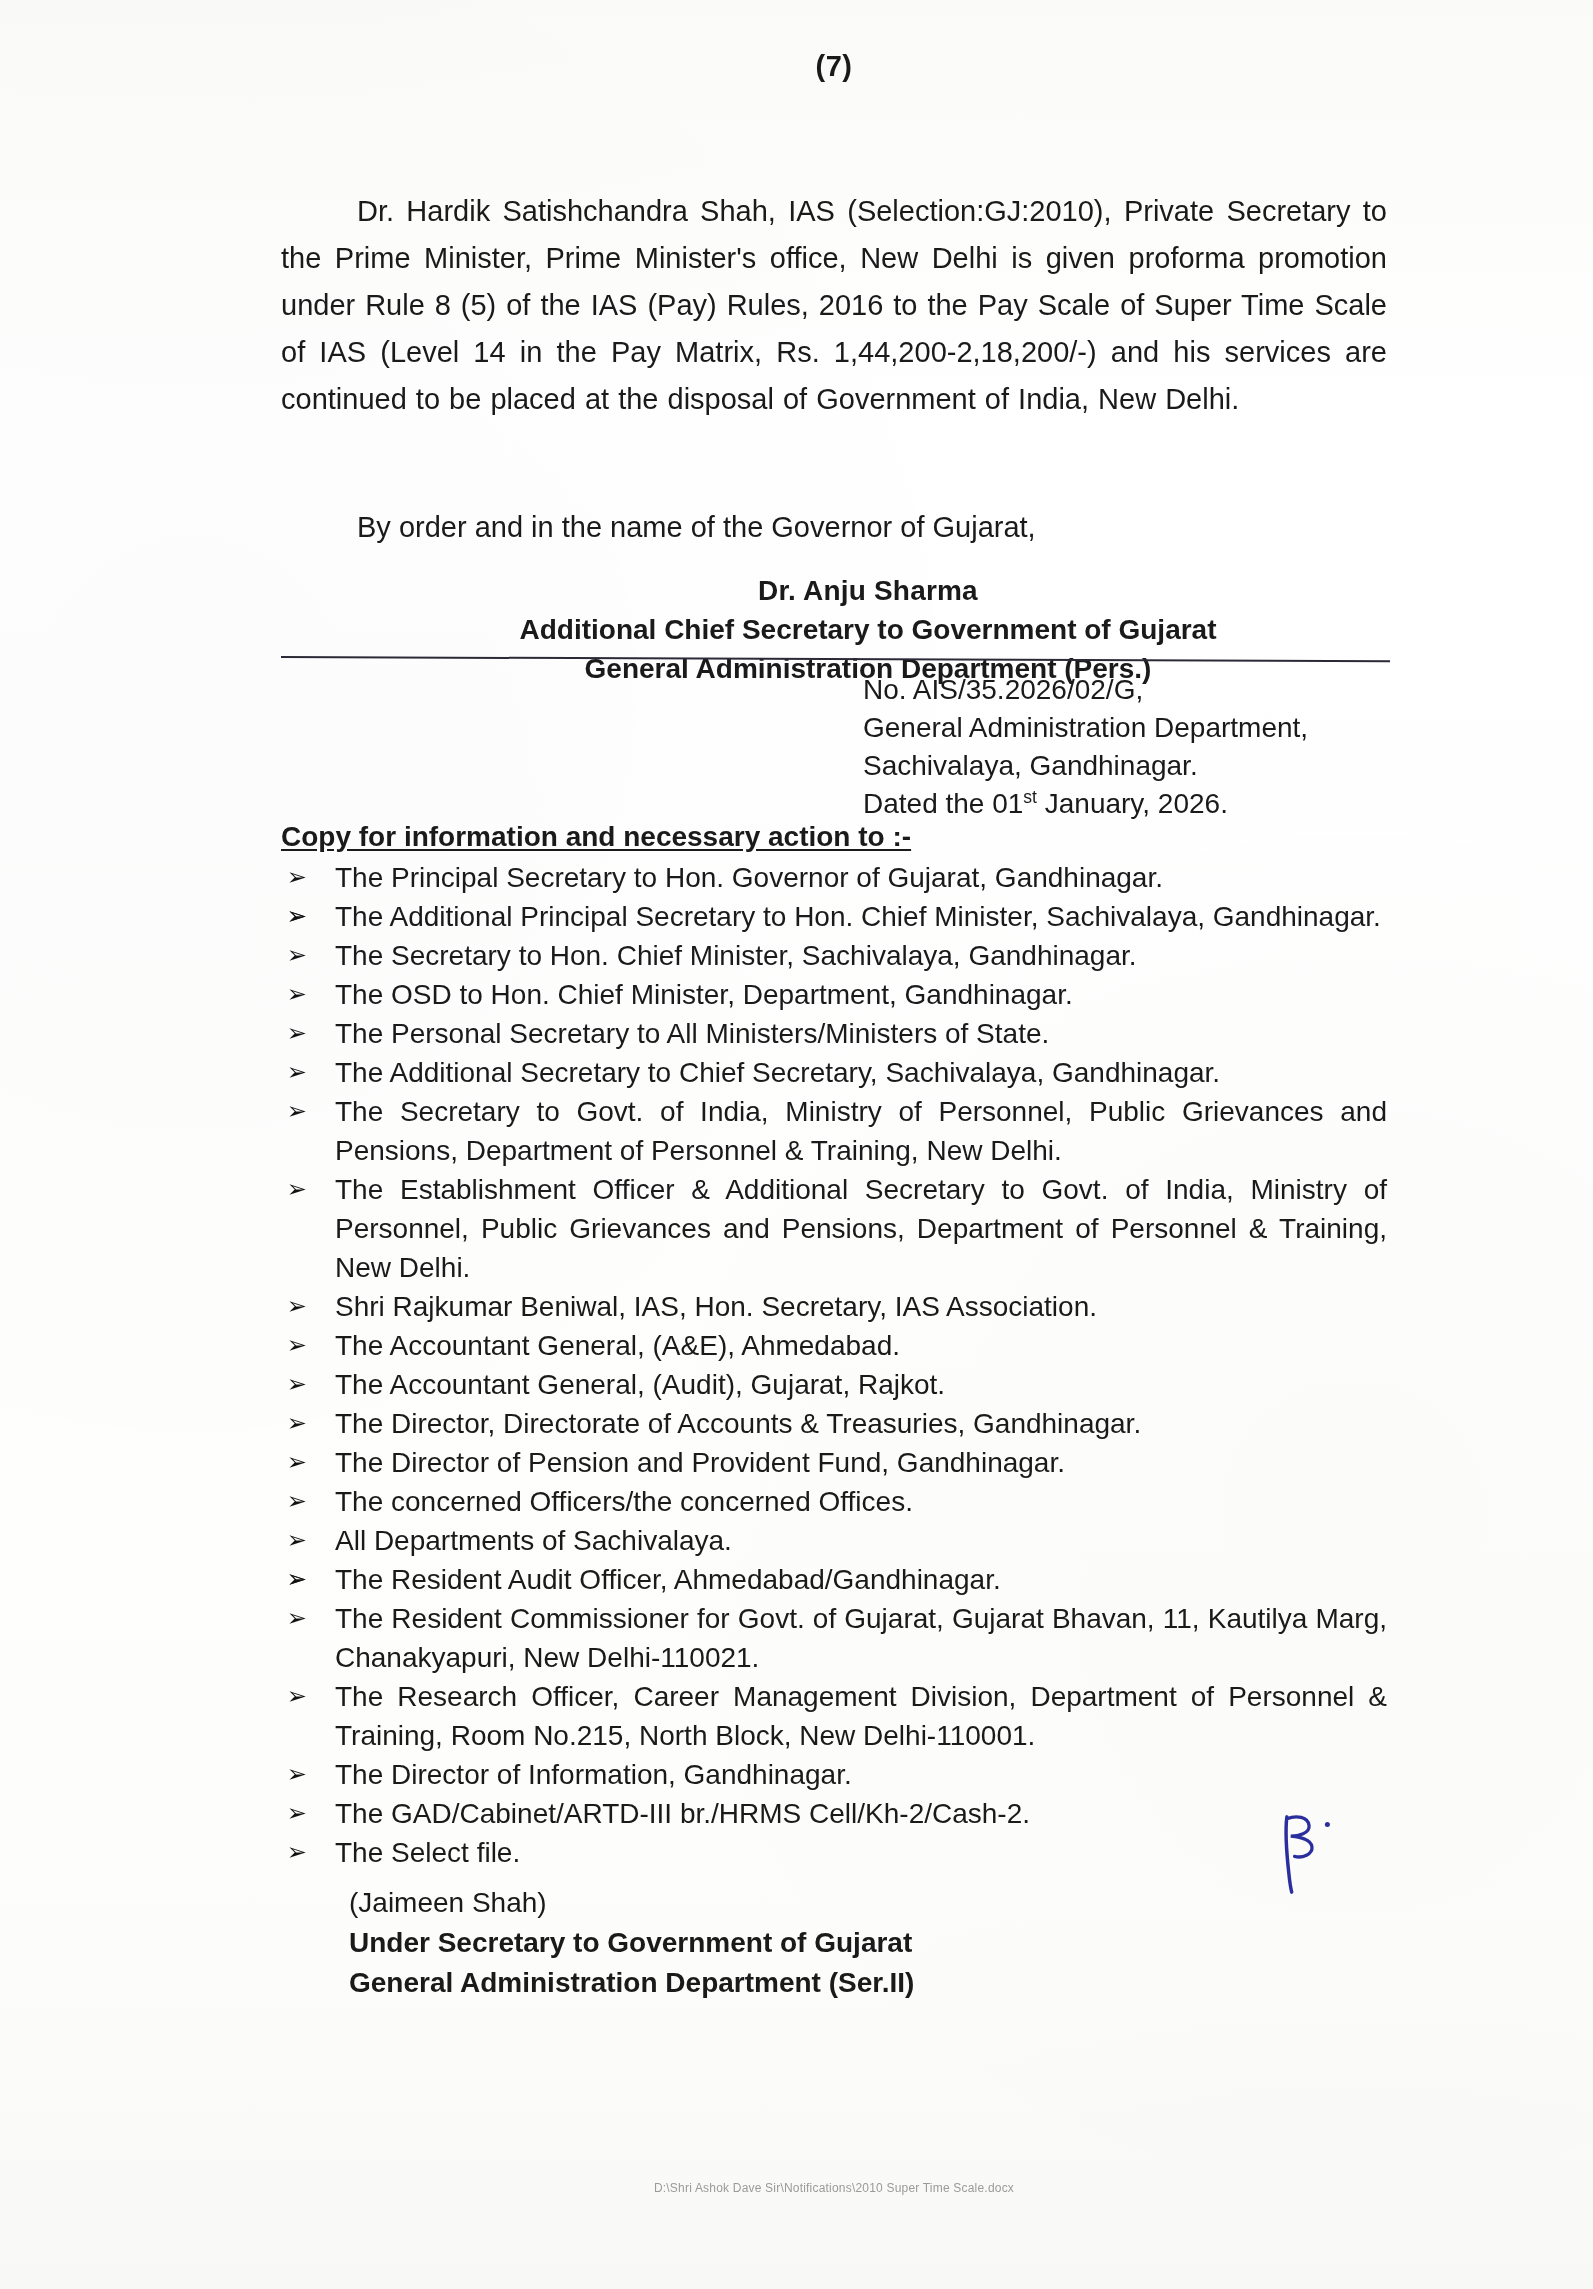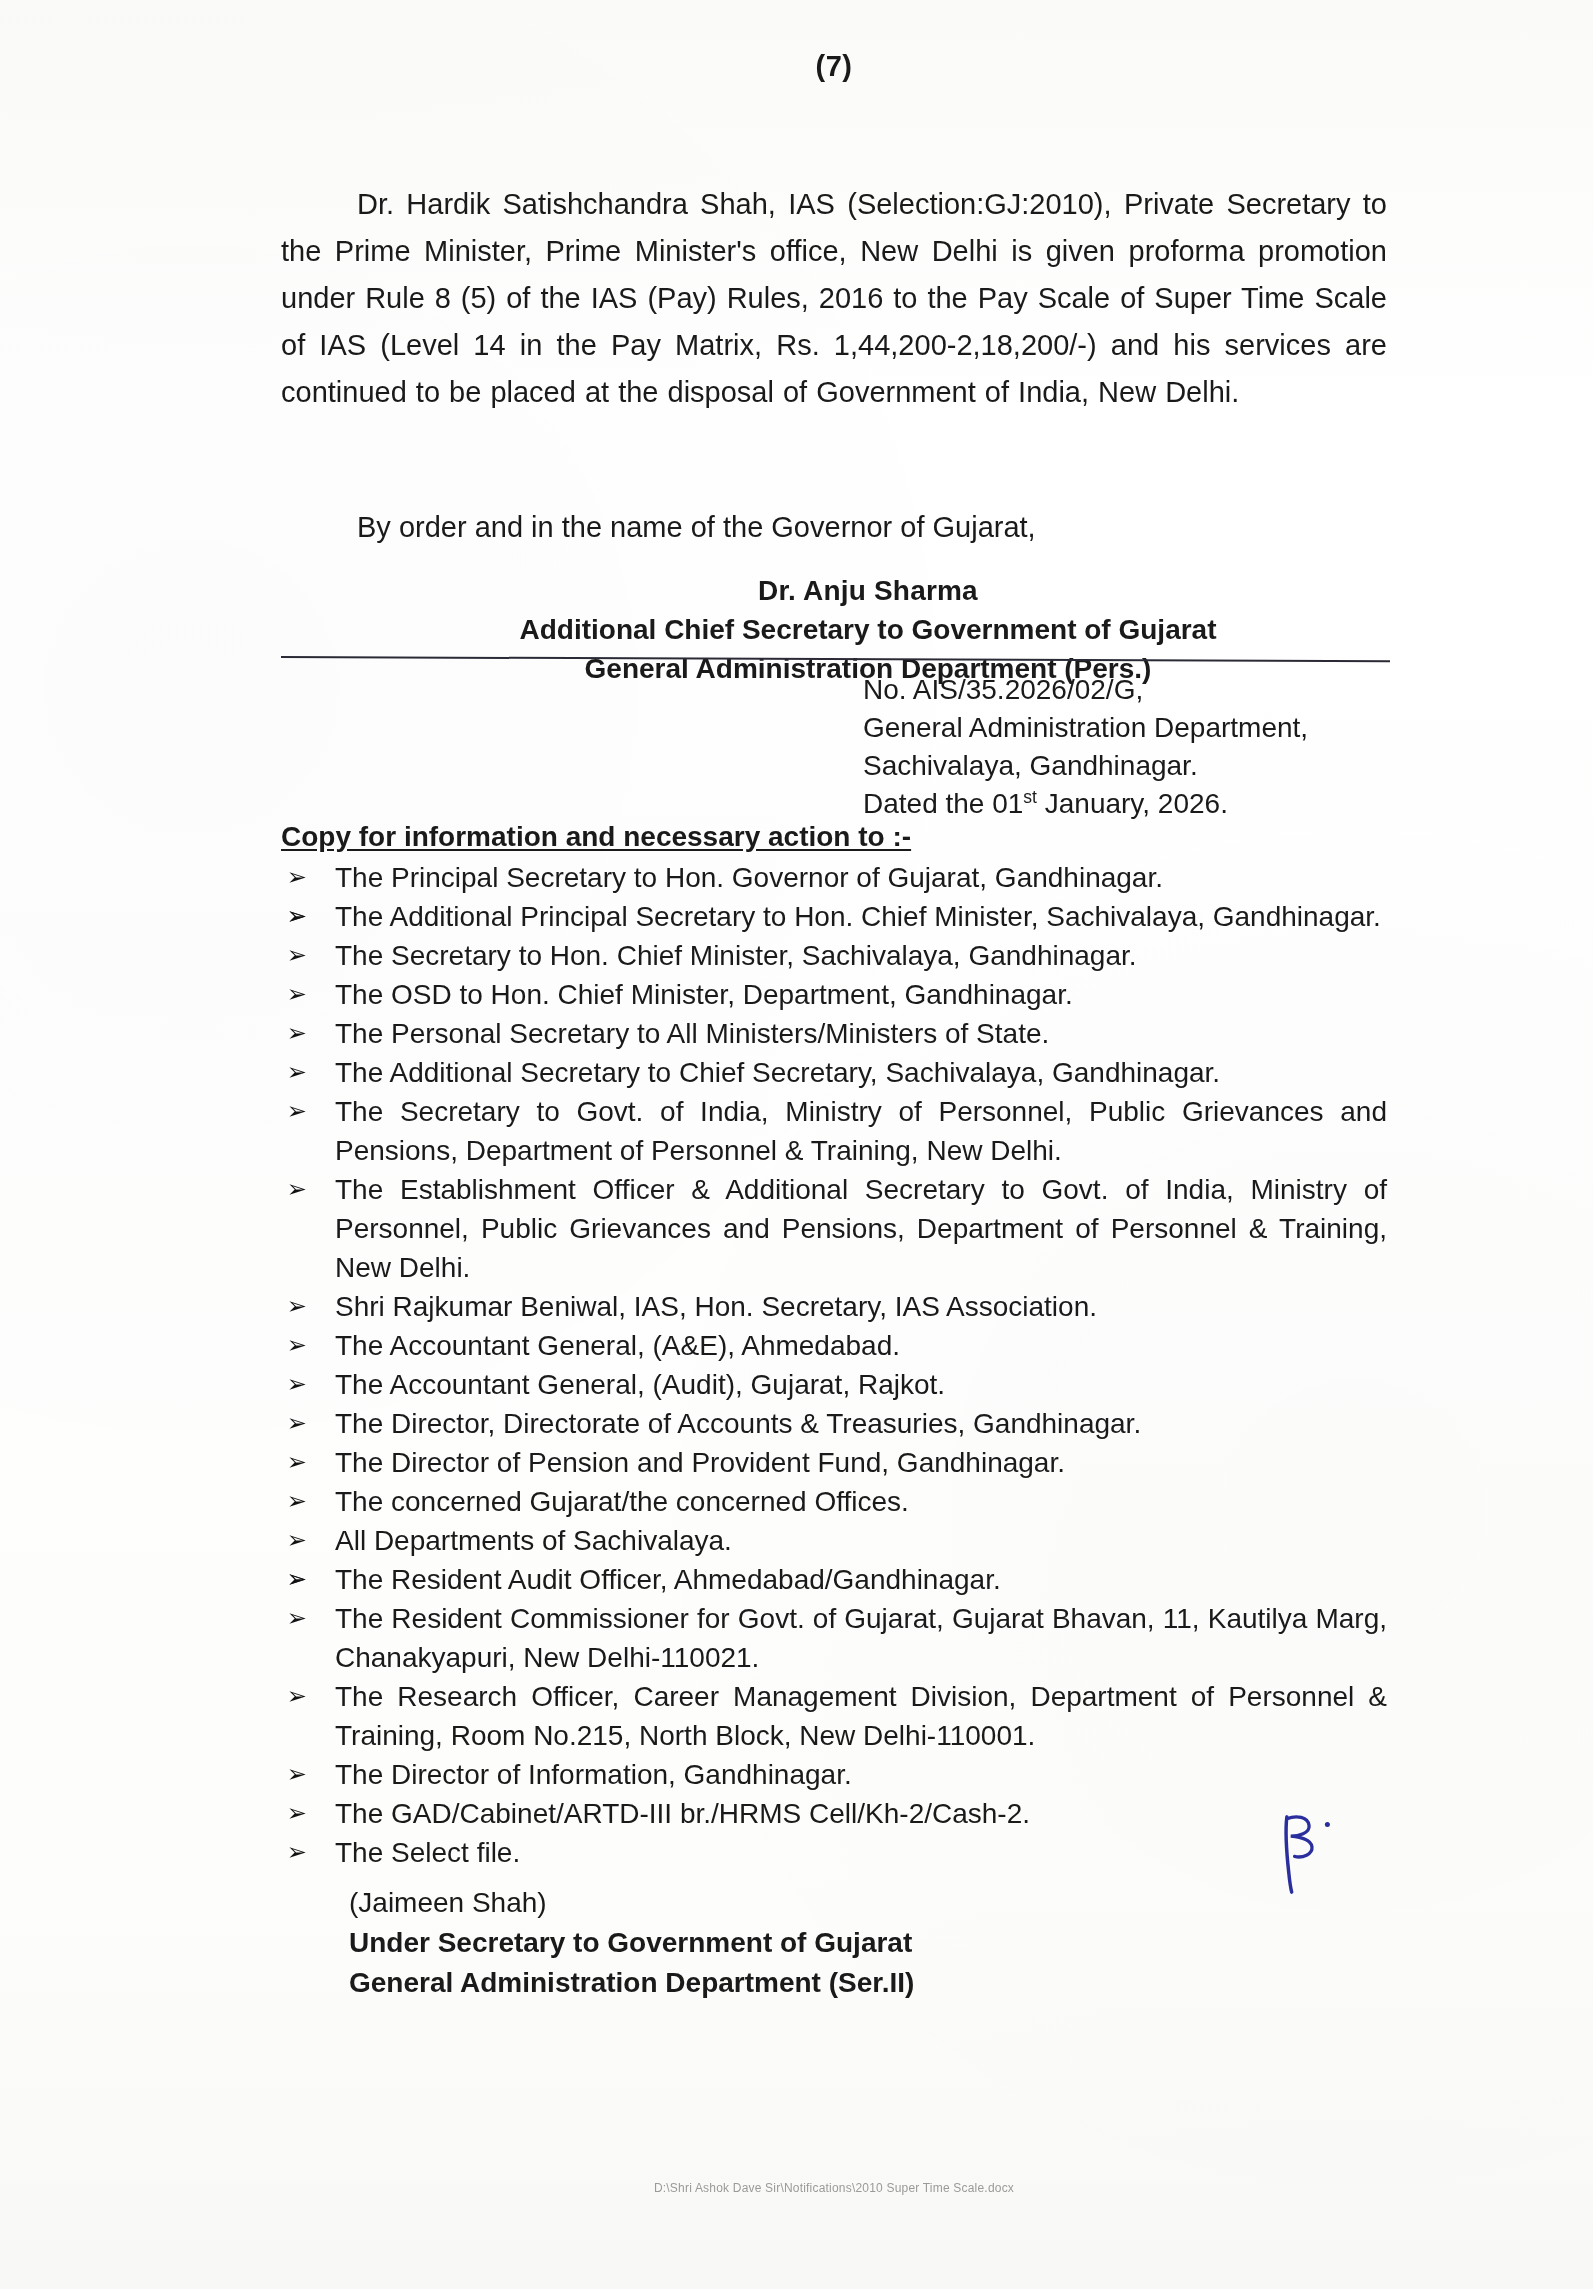--- a/index.html
+++ b/index.html
@@ -39,21 +39,21 @@
     text-align: center;
     font-size: 29px;
     font-weight: 700;
     letter-spacing: 0.5px;
   }
 
   
   .body-para {
     position: absolute;
     left: 0;
-    top: 152px;
+    top: 159px;
     width: 1106px;
     font-size: 29px;
     line-height: 47px;
     text-align: justify;
     text-indent: 76px;
     word-spacing: 1px;
   }
 
   .by-order {
     position: absolute;
@@ -212,21 +212,21 @@
         <li><span class="bullet">➢</span><span class="txt">The OSD to Hon. Chief Minister, Department, Gandhinagar.</span></li>
         <li><span class="bullet">➢</span><span class="txt">The Personal Secretary to All Ministers/Ministers of State.</span></li>
         <li><span class="bullet">➢</span><span class="txt">The Additional Secretary to Chief Secretary, Sachivalaya, Gandhinagar.</span></li>
         <li><span class="bullet">➢</span><span class="txt">The Secretary to Govt. of India, Ministry of Personnel, Public Grievances and Pensions,  Department of Personnel &amp; Training, New Delhi.</span></li>
         <li><span class="bullet">➢</span><span class="txt">The Establishment Officer &amp; Additional Secretary to Govt. of India, Ministry of Personnel,   Public Grievances and Pensions, Department of Personnel &amp; Training, New Delhi.</span></li>
         <li><span class="bullet">➢</span><span class="txt">Shri Rajkumar Beniwal, IAS, Hon. Secretary, IAS Association.</span></li>
         <li><span class="bullet">➢</span><span class="txt">The Accountant General, (A&amp;E), Ahmedabad.</span></li>
         <li><span class="bullet">➢</span><span class="txt">The Accountant General, (Audit), Gujarat, Rajkot.</span></li>
         <li><span class="bullet">➢</span><span class="txt">The Director, Directorate of Accounts &amp; Treasuries, Gandhinagar.</span></li>
         <li><span class="bullet">➢</span><span class="txt">The Director of Pension and Provident Fund, Gandhinagar.</span></li>
-        <li><span class="bullet">➢</span><span class="txt">The concerned Gujarat/the concerned Offices.</span></li>
+        <li><span class="bullet">➢</span><span class="txt">The concerned Officers/the concerned Offices.</span></li>
         <li><span class="bullet">➢</span><span class="txt">All Departments of Sachivalaya.</span></li>
         <li><span class="bullet">➢</span></li>
         <li><span class="bullet">➢</span><span class="txt">The Resident Audit Officer, Ahmedabad/Gandhinagar.</span></li>
         <li><span class="bullet">➢</span><span class="txt">The Resident Commissioner for Govt. of Gujarat, Gujarat Bhavan, 11, Kautilya Marg, Chanakyapuri, New Delhi-110021.</span></li>
         <li><span class="bullet">➢</span><span class="txt">The Research Officer, Career Management Division, Department of Personnel &amp; Training, Room No.215, North Block, New Delhi-110001.</span></li>
         <li><span class="bullet">➢</span><span class="txt">The Director of Information, Gandhinagar.</span></li>
         <li><span class="bullet">➢</span><span class="txt">The GAD/Cabinet/ARTD-III br./HRMS Cell/Kh-2/Cash-2.</span></li>
         <li><span class="bullet">➢</span><span class="txt">The Select file.</span></li>
       </ul>
 

